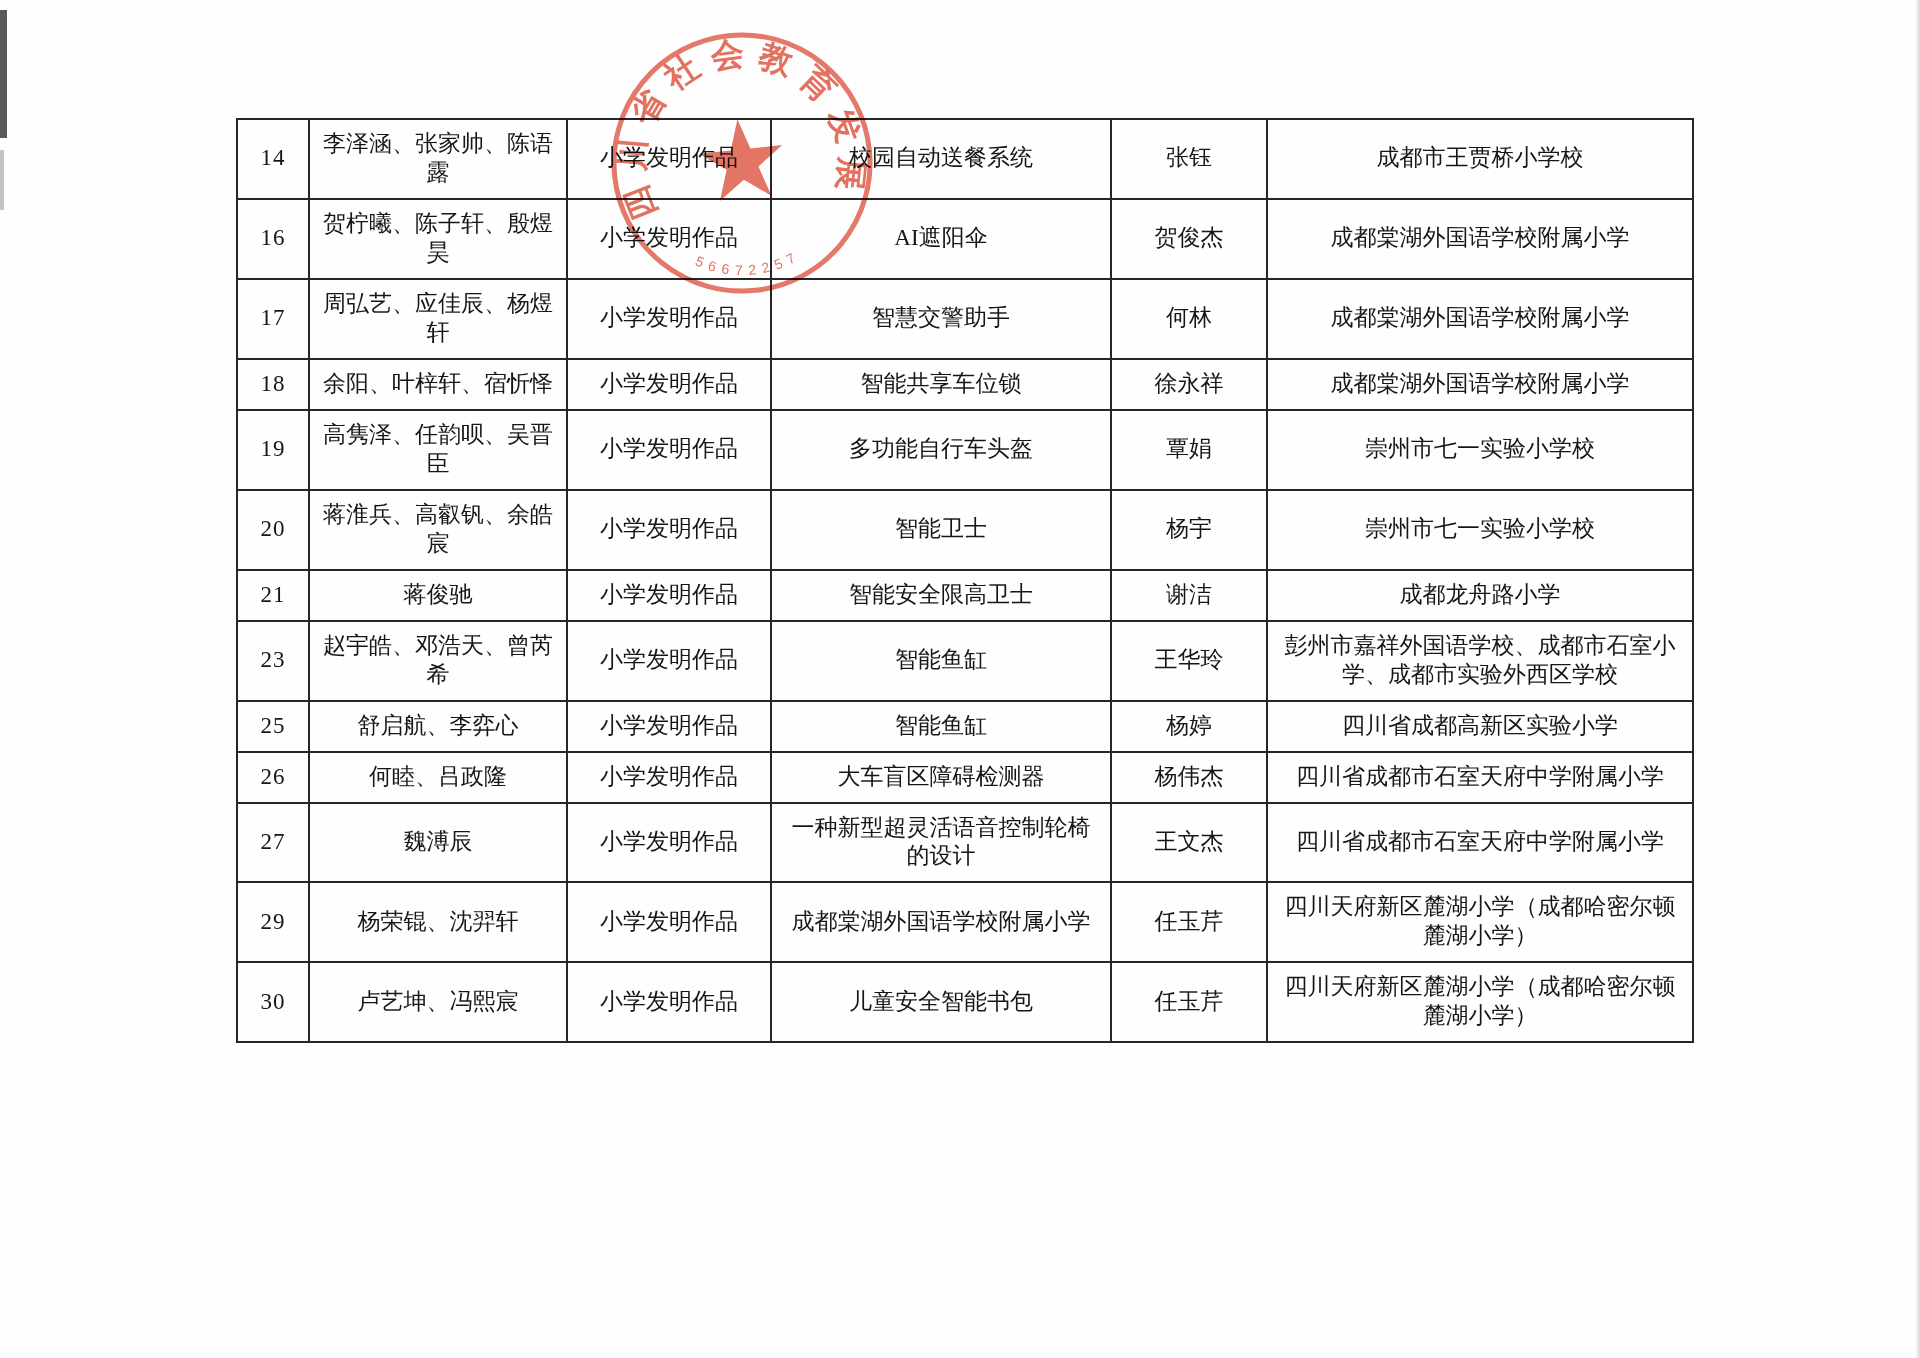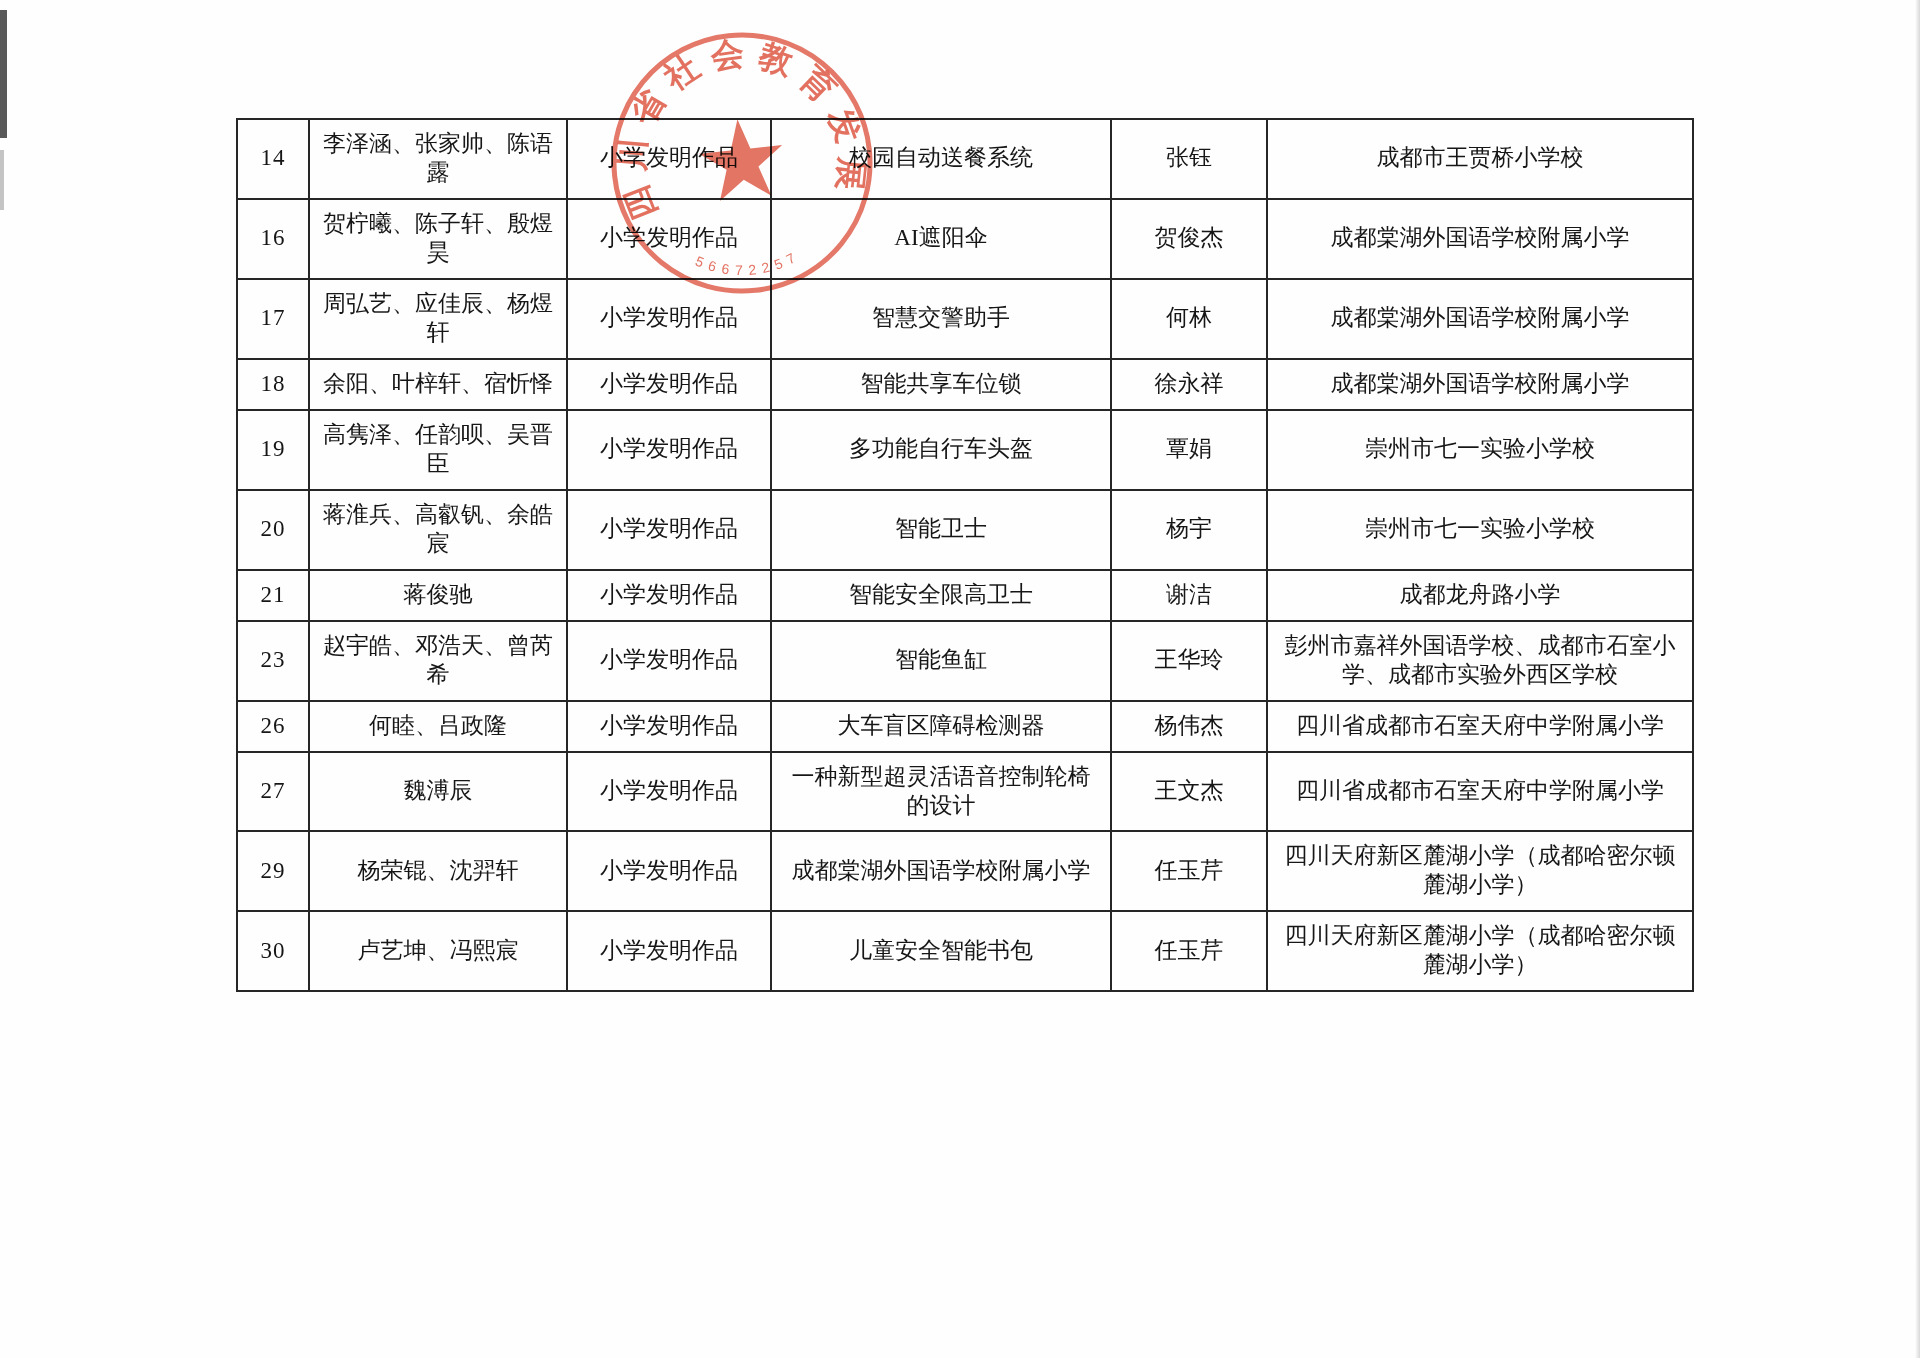--- a/index.html
+++ b/index.html
@@ -122,20 +122,28 @@
         </tr>
         <tr>
           <td class="col-no">23</td>
           <td class="col-names">赵宇皓、邓浩天、曾芮希</td>
           <td class="col-category">小学发明作品</td>
           <td class="col-project">智能鱼缸</td>
           <td class="col-advisor">王华玲</td>
           <td class="col-school">彭州市嘉祥外国语学校、成都市石室小学、成都市实验外西区学校</td>
         </tr>
         <tr>
+          <td class="col-no">25</td>
+          <td class="col-names">舒启航、李弈心</td>
+          <td class="col-category">小学发明作品</td>
+          <td class="col-project">智能鱼缸</td>
+          <td class="col-advisor">杨婷</td>
+          <td class="col-school">四川省成都高新区实验小学</td>
+        </tr>
+        <tr>
           <td class="col-no">26</td>
           <td class="col-names">何睦、吕政隆</td>
           <td class="col-category">小学发明作品</td>
           <td class="col-project">大车盲区障碍检测器</td>
           <td class="col-advisor">杨伟杰</td>
           <td class="col-school">四川省成都市石室天府中学附属小学</td>
         </tr>
         <tr>
           <td class="col-no">27</td>
           <td class="col-names">魏溥辰</td>

